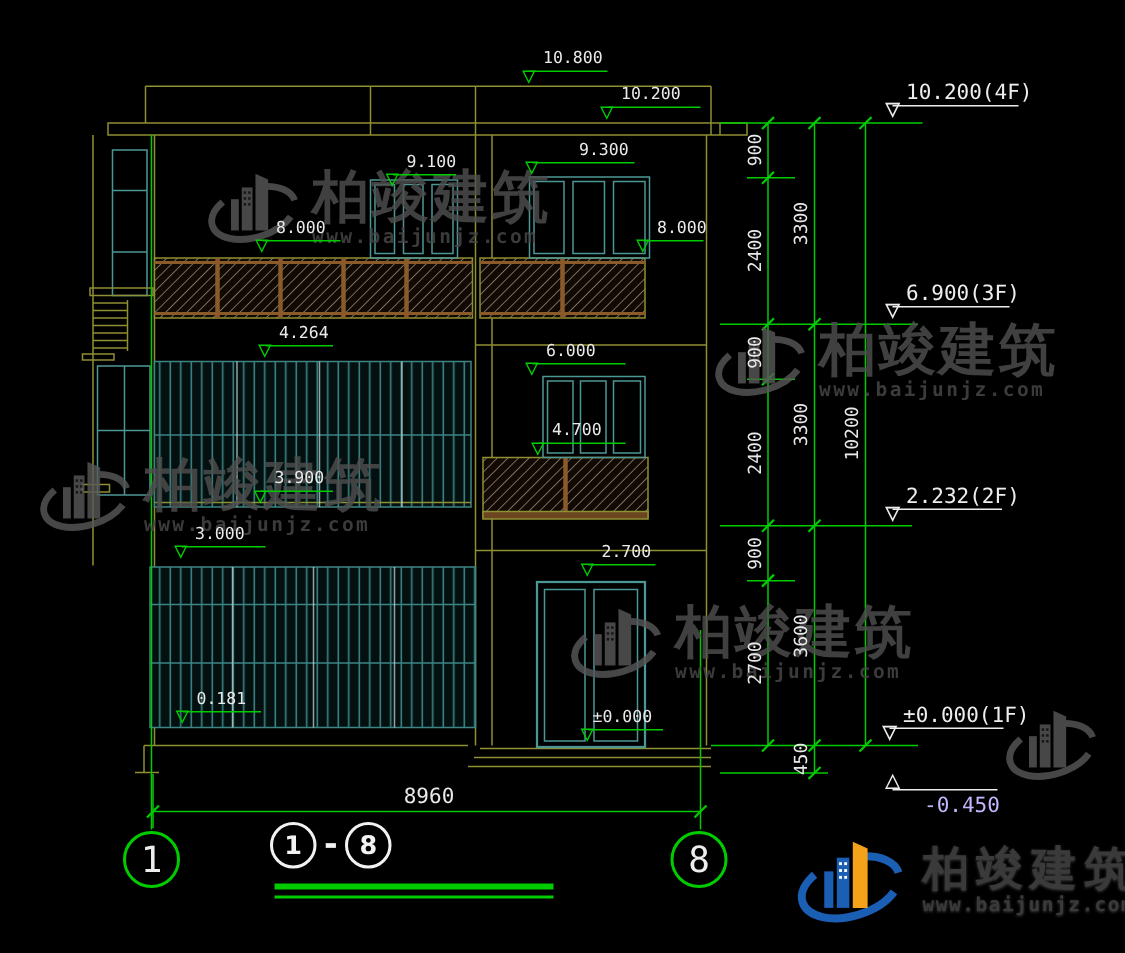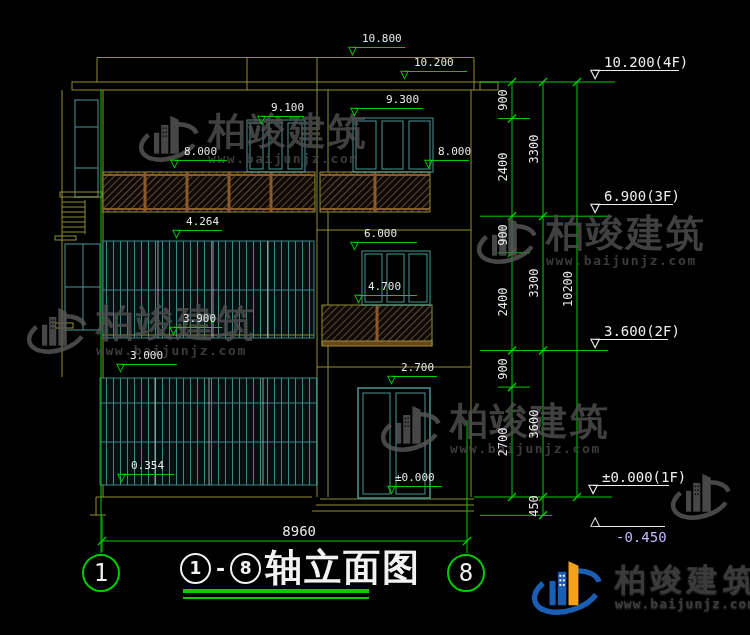--- a/index.html
+++ b/index.html
@@ -15,21 +15,21 @@
   .flv .txt{font-size:14px;color:#EDEDED;}
   .flv .ul{background:#EDEDED;top:16px;}
   .flv .tri{color:#EDEDED;font-size:17px;line-height:17px;top:11px;}
   .flvflip .ul{top:12px;background:#EDEDED;}
   .flvflip .tri{top:-2px;color:#EDEDED;font-size:17px;line-height:17px;}
   .flvflip .txt{top:15px;font-size:14px;color:#c4b5fd;left:18px;}
   
   .rot{position:absolute;transform:translate(-50%,-50%) rotate(-90deg);font-size:12px;
        color:#E9E9E9;white-space:nowrap;z-index:3;}
   
-  .dimlabel{position:absolute;left:256px;top:523px;width:60px;text-align:right;
+  .dimlabel{position:absolute;left:256px;top:523px;width:60px;text-align:center;
             font-size:14px;color:#E9E9E9;z-index:3;}
   
   .bubble{position:absolute;width:34px;height:34px;border:2px solid #00CC00;border-radius:50%;
           display:flex;align-items:center;justify-content:center;color:#EDEDED;font-size:24px;z-index:3;}
   
   .title{position:absolute;left:180px;top:548px;display:flex;align-items:center;gap:4px;z-index:3;
          font-family:"DejaVu Sans","Liberation Sans",sans-serif;color:#F2F2F2;}
   .title .tc{width:27px;height:27px;border:2px solid #F2F2F2;border-radius:50%;display:flex;
              align-items:center;justify-content:center;font-size:17px;font-weight:bold;}
   .title .sep{font-size:22px;font-weight:bold;margin:0 1px;}
@@ -278,41 +278,41 @@
         <span class="txt" style="left:6px">3.000</span>
     <span class="ul" style="width:56px"></span>
     <span class="tri">▽</span>
       </div>
       <div class="lvl" style="left: 395px; top: 361.137px;">
         <span class="txt" style="left:6px">2.700</span>
     <span class="ul" style="width:45px"></span>
     <span class="tri">▽</span>
       </div>
       <div class="lvl" style="left: 125px; top: 458.793px;">
-        <span class="txt" style="left:6px">0.354</span>
+        <span class="txt" style="left:6px">0.181</span>
     <span class="ul" style="width:52px"></span>
     <span class="tri">▽</span>
       </div>
       <div class="lvl" style="left: 395px; top: 471px;">
         <span class="txt" style="left:0">±0.000</span>
     <span class="ul" style="width:50px"></span>
     <span class="tri">▽</span>
       </div>
       <div class="lvl flv" style="left: 598px; top: 53.962px;">
         <span class="txt">10.200(4F)</span>
     <span class="ul" style="width:84px"></span>
     <span class="tri">▽</span>
       </div>
       <div class="lvl flv" style="left: 598px; top: 188.239px;">
         <span class="txt">6.900(3F)</span>
     <span class="ul" style="width:78px"></span>
     <span class="tri">▽</span>
       </div>
       <div class="lvl flv" style="left: 598px; top: 322.516px;">
-        <span class="txt">3.600(2F)</span>
+        <span class="txt">2.232(2F)</span>
     <span class="ul" style="width:73px"></span>
     <span class="tri">▽</span>
       </div>
       <div class="lvl flv" style="left: 596px; top: 469px;">
         <span class="txt">±0.000(1F)</span>
     <span class="ul" style="width:76px"></span>
     <span class="tri">▽</span>
       </div>
       <div class="lvl flvflip" style="left: 598px; top: 514.311px;">
         <span class="txt">-0.450</span>
@@ -424,21 +424,20 @@
     <span>1</span>
   </div>
   <div class="bubble" style="left:447px;top:554px;">
     <span>8</span>
   </div>
 
   <div class="title">
     <span class="tc">1</span>
     <span class="sep">-</span>
     <span class="tc">8</span>
-    <span class="big">轴立面图</span>
   </div>
   <div class="t-ul1"></div>
   <div class="t-ul2"></div>
 
   <div class="brand">
     <svg width="82" height="70" viewBox="0 0 100 92">
       <ellipse cx="50" cy="52" rx="44" ry="25" transform="rotate(-17 50 52)" fill="none" stroke="#1B5FB5" stroke-width="7" stroke-dasharray="120 45" stroke-dashoffset="-18"></ellipse>
       <rect x="27" y="38" width="8" height="32" fill="#1B5FB5"></rect>
       <rect x="38" y="26" width="11" height="44" fill="#1B5FB5"></rect>
       <polygon points="52,12 65,18 65,70 52,70" fill="#F5A21B"></polygon>

